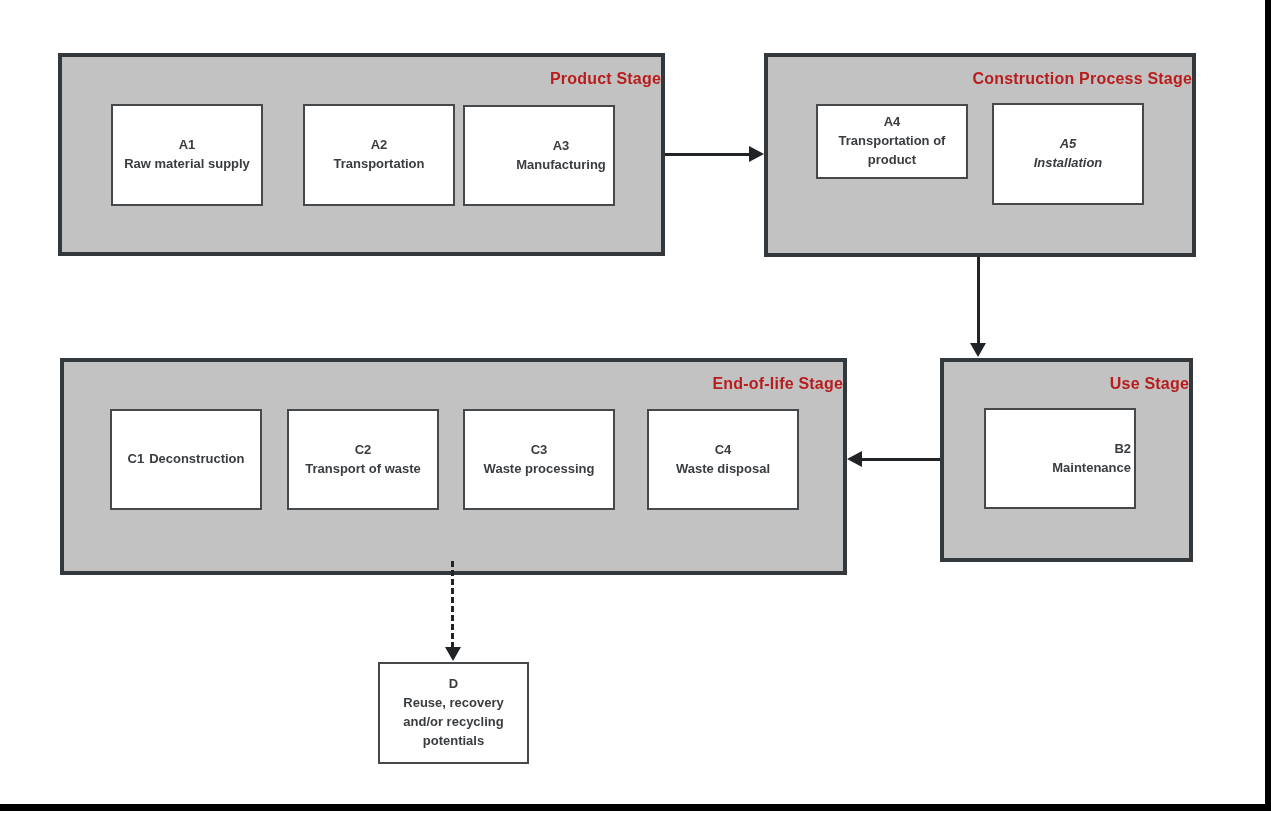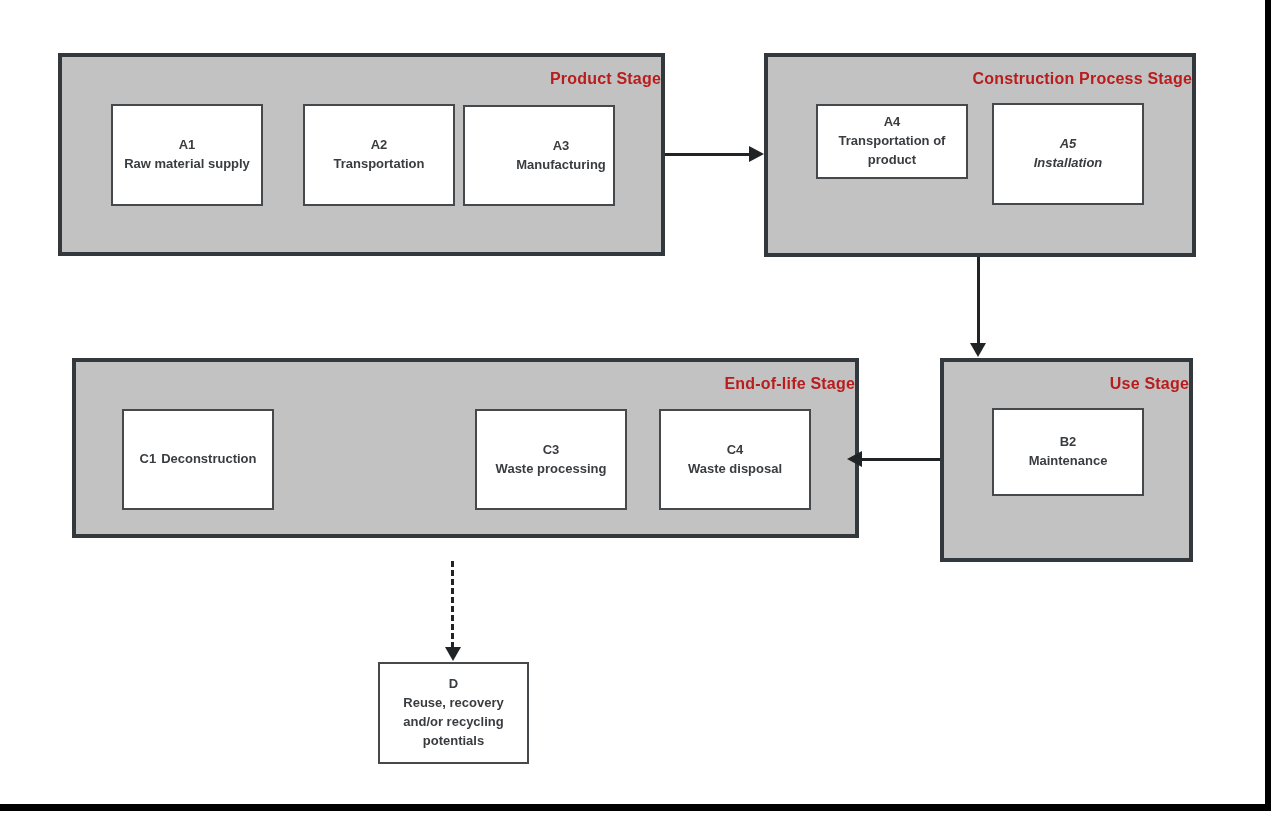--- a/index.html
+++ b/index.html
@@ -42,29 +42,29 @@
   }
   .wbox .inner { width: 100%; padding: 0 3px; }
   .wbox .code, .wbox .label { display: block; }
   .wbox .code-inline { display: inline; margin-right: 5px; margin-top: 12px; }
   .wbox .label-inline { display: inline; }
 
   
   #stage-product      { left: 58px;  top: 53px;  width: 607px; height: 203px; }
   #stage-construction { left: 764px; top: 53px;  width: 432px; height: 204px; }
   #stage-use          { left: 940px; top: 358px; width: 253px; height: 204px; }
-  #stage-eol          { left: 72px;  top: 358px; width: 787px; height: 180px; }
+  #stage-eol          { left: 60px;  top: 358px; width: 787px; height: 217px; }
 
   
   #box-a1 { left: 49px;  top: 47px; width: 152px; height: 102px; }
   #box-a2 { left: 225px; top: 47px; width: 152px; height: 102px; margin-left: 16px; }
   #box-a3 { left: 401px; top: 48px; width: 152px; height: 101px; padding-left: 44px; }
   #box-a4 { left: 48px;  top: 47px; width: 152px; height: 75px; }
   #box-a5 { left: 224px; top: 46px; width: 152px; height: 102px; font-style: italic; }
-  #box-b2 { left: 48px;  top: 46px; width: 152px; height: 88px; }
+  #box-b2 { left: 40px;  top: 46px; width: 152px; height: 101px; text-align: right; }
   #box-c1 { left: 46px;  top: 47px; width: 152px; height: 101px; }
   #box-c2 { left: 223px; top: 47px; width: 152px; height: 101px; }
   #box-c3 { left: 399px; top: 47px; width: 152px; height: 101px; align-items: center; }
   #box-c4 { left: 575px; top: 47px; width: 152px; height: 101px; margin-left: 8px; }
 
   
   #box-d {
     position: absolute;
     left: 378px; top: 662px; width: 151px; height: 102px;
     background: #ffffff;
@@ -157,20 +157,26 @@
     </div>
   </div>
 
   <div class="stage" id="stage-eol">
     <div class="stage-title">End-of-life Stage</div>
     <div class="wbox" id="box-c1">
       <div class="inner">
         <span class="code-inline">C1</span><span class="label-inline">Deconstruction</span>
       </div>
     </div>
+    <div class="wbox" id="box-c2">
+      <div class="inner">
+        <span class="code">C2</span>
+        <span class="label">Transport of waste</span>
+      </div>
+    </div>
     <div class="wbox" id="box-c3">
       <div class="inner">
         <span class="code">C3</span>
         <span class="label">Waste processing</span>
       </div>
     </div>
     <div class="wbox" id="box-c4">
       <div class="inner">
         <span class="code">C4</span>
         <span class="label">Waste disposal</span>

